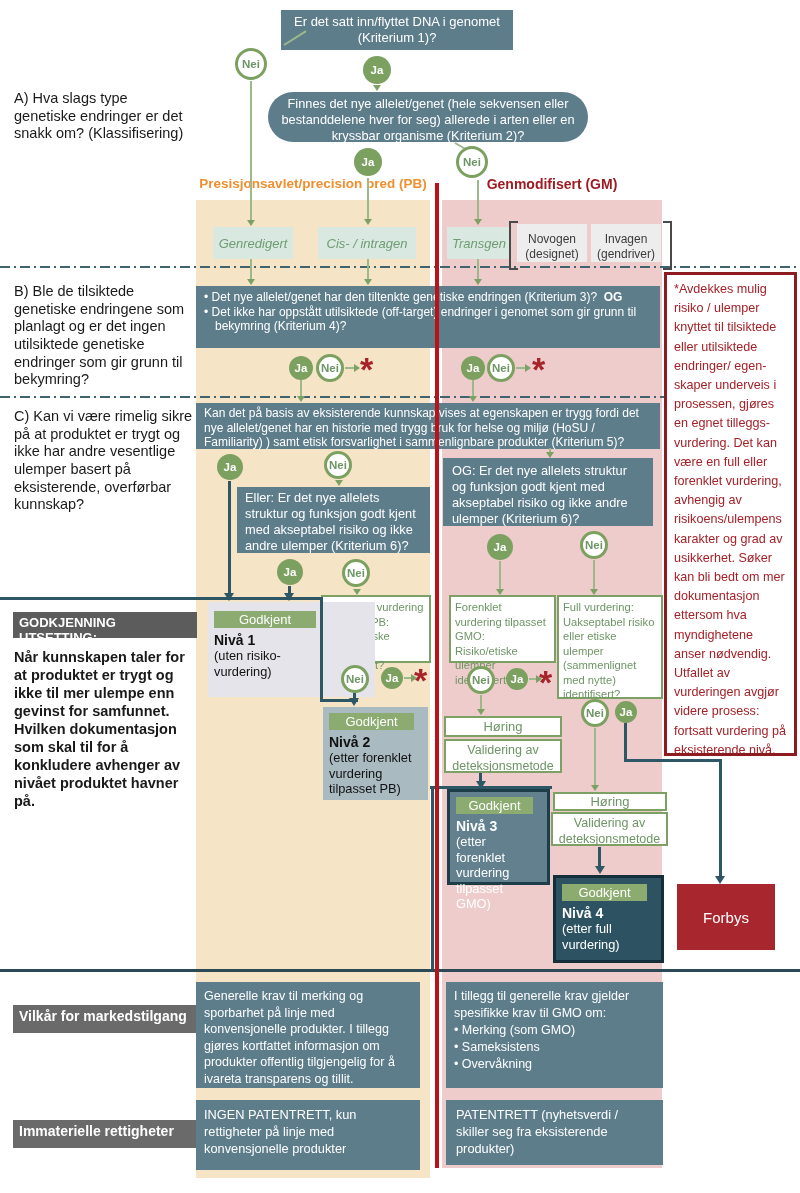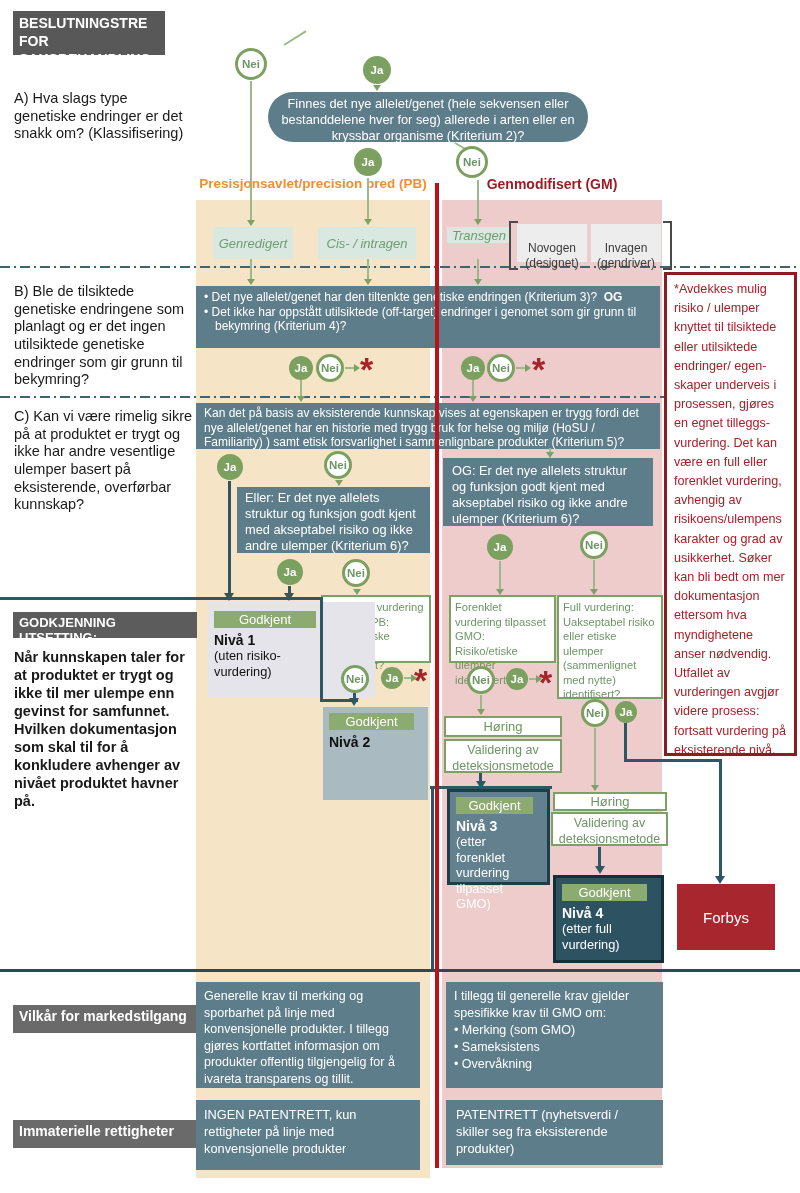--- a/index.html
+++ b/index.html
@@ -8,21 +8,21 @@
   .abs{position:absolute;box-sizing:border-box;}
   .colbg{position:absolute;z-index:0;}
   .dash{position:absolute;height:2px;z-index:1;
         background:repeating-linear-gradient(90deg,#3f6470 0 10px,transparent 10px 14px,#3f6470 14px 16px,transparent 16px 20px);}
   .graylab{position:absolute;background:#666;color:#fff;font-weight:700;z-index:3;
            padding:3px 6px;box-sizing:border-box;}
   .slate{position:absolute;background:#5e7d8b;color:#fff;z-index:3;box-sizing:border-box;}
   .cyanbox{position:absolute;background:#d9e9e2;color:#6f9b71;z-index:3;display:flex;
            align-items:center;justify-content:center;font-size:13px;font-style:italic;}
   .graybox{position:absolute;background:#ededed;color:#3b3b3b;z-index:3;text-align:center;
-           font-size:12px;line-height:1.25;padding-top:17px;box-sizing:border-box;}
+           font-size:12px;line-height:1.25;padding-top:8px;box-sizing:border-box;}
   .greenbox{position:absolute;background:#fff;border:2.5px solid #7da164;color:#6e9566;
             z-index:4;font-size:11.2px;line-height:1.3;padding:3px 4px;box-sizing:border-box;}
   .circ{position:absolute;border-radius:50%;display:flex;align-items:center;justify-content:center;
         font-weight:700;font-size:11.5px;z-index:5;box-sizing:border-box;}
   .cf{background:#7ba05f;color:#fff;}
   .co{background:#fff;border:3px solid #7ba05f;color:#6e9566;}
   .gl{position:absolute;background:#9db88a;z-index:4;}
   .tl{position:absolute;background:#2e5765;z-index:4;}
   .ahd{position:absolute;width:0;height:0;border-left:4px solid transparent;
        border-right:4px solid transparent;border-top:6px solid #7da164;z-index:5;}
@@ -46,42 +46,42 @@
 
 <div id="stage">
 
   <div class="colbg" style="left:196px;top:200px;width:234px;height:978px;background:#f6e4c6;"></div>
   <div class="colbg" style="left:442px;top:200px;width:220px;height:968px;background:#edcccb;"></div>
   <div class="abs" style="left:435px;top:183px;width:4px;height:985px;background:#bb1117;z-index:6;"></div>
 
   <div class="dash" style="left:0;top:266px;width:800px;"></div>
   <div class="dash" style="left:0;top:396px;width:800px;"></div>
 
-  <div class="graylab" style="left:13px;top:11px;width:152px;height:44px;font-size:14px;line-height:1.3;background:#585858;">BESLUTNINGSTRE FOR SAKSBEHANDLING</div>
   <div class="sidetext" style="left:14px;top:90px;width:178px;">A) Hva slags type genetiske endringer er det snakk om? (Klassifisering)</div>
   <div class="sidetext" style="left:14px;top:283px;width:182px;">B) Ble de tilsiktede genetiske endringene som planlagt og er det ingen utilsiktede genetiske endringer som gir grunn til bekymring?</div>
   <div class="sidetext" style="left:14px;top:408px;width:182px;">C) Kan vi være rimelig sikre på at produktet er trygt og ikke har andre vesentlige ulemper basert på eksisterende, overførbar kunnskap?</div>
   <div class="graylab" style="left:13px;top:612px;width:184px;height:26px;font-size:13px;background:#5c5c5c;">GODKJENNING UTSETTING:</div>
   <div class="sidetext" style="left:14px;top:648px;width:180px;font-weight:700;font-size:14.5px;line-height:18px;">Når kunnskapen taler for at produktet er trygt og ikke til mer ulempe enn gevinst for samfunnet. Hvilken dokumentasjon som skal til for å konkludere avhenger av nivået produktet havner på.</div>
   <div class="graylab" style="left:13px;top:1005px;width:184px;height:28px;font-size:14px;background:#6a6a6a;">Vilkår for markedstilgang</div>
   <div class="graylab" style="left:13px;top:1120px;width:184px;height:28px;font-size:14px;background:#6a6a6a;">Immaterielle rettigheter</div>
 
+  <div class="slate" style="left:281px;top:10px;width:232px;height:40px;font-size:13px;text-align:center;padding:4px 6px;line-height:1.25;">Er det satt inn/flyttet DNA i genomet (Kriterium 1)?</div>
   <div class="slate" style="left:268px;top:92px;width:320px;height:50px;font-size:12.8px;text-align:center;padding:4px 6px;line-height:1.25;border-radius:25px;">Finnes det nye allelet/genet (hele sekvensen eller bestanddelene hver for seg) allerede i arten eller en kryssbar organisme (Kriterium 2)?</div>
 
   <div class="circ co" style="left:235px;top:48px;width:32px;height:32px;">Nei</div>
   <div class="circ cf" style="left:363px;top:56px;width:28px;height:28px;">Ja</div>
   <div class="circ cf" style="left:354px;top:148px;width:28px;height:28px;">Ja</div>
   <div class="circ co" style="left:456px;top:146px;width:32px;height:32px;">Nei</div>
 
   <div class="abs" style="left:196px;top:176px;width:234px;text-align:center;font-weight:700;font-size:13.5px;color:#ef8f2f;z-index:3;">Presisjonsavlet/precision bred (PB)</div>
   <div class="abs" style="left:442px;top:176px;width:220px;text-align:center;font-weight:700;font-size:14px;color:#9e1b22;z-index:3;">Genmodifisert (GM)</div>
 
   <div class="cyanbox" style="left:213px;top:227px;width:80px;height:32px;">Genredigert</div>
   <div class="cyanbox" style="left:318px;top:227px;width:98px;height:32px;">Cis- / intragen</div>
-  <div class="cyanbox" style="left:447px;top:227px;width:64px;height:16px;">Transgen</div>
+  <div class="cyanbox" style="left:447px;top:227px;width:64px;height:32px;">Transgen</div>
   <div class="graybox" style="left:517px;top:224px;width:70px;height:38px;">
     <div>Novogen</div>
     <div>(designet)</div>
   </div>
   <div class="graybox" style="left:591px;top:224px;width:70px;height:38px;">
     <div>Invagen</div>
     <div>(gendriver)</div>
   </div>
   <div class="bracket" style="left:509px;top:221px;width:7px;height:45px;border:2px solid #4a4a4a;border-right:none;"></div>
   <div class="bracket" style="left:663px;top:221px;width:7px;height:45px;border:2px solid #4a4a4a;border-left:none;"></div>
@@ -130,20 +130,21 @@
   <div class="greenbox" style="left:551px;top:812px;width:117px;height:34px;text-align:center;font-size:12.5px;padding:1px 0;">Validering av deteksjonsmetode</div>
 
   <div class="lvl" style="left:208px;top:602px;width:167px;height:95px;background:#e4e4ea;color:#111;">
     <div class="gbar" style="width:102px;">Godkjent</div>
     <div class="t">Nivå 1</div>
     <div class="s" style="width:110px;">(uten risiko-vurdering)</div>
   </div>
   <div class="lvl" style="left:323px;top:707px;width:105px;height:93px;background:#a9bac1;color:#111;padding-top:6px;">
     <div class="gbar">Godkjent</div>
     <div class="t">Nivå 2</div>
+    <div class="s">(etter forenklet vurdering tilpasset PB)</div>
   </div>
   <div class="lvl" style="left:447px;top:789px;width:103px;height:96px;background:#62808e;color:#fff;border:3px solid #1d3e49;padding-top:5px;">
     <div class="gbar">Godkjent</div>
     <div class="t">Nivå 3</div>
     <div class="s">(etter forenklet vurdering tilpasset GMO)</div>
   </div>
   <div class="lvl" style="left:553px;top:875px;width:111px;height:88px;background:#2d5362;color:#fff;border:3px solid #142f3a;padding-top:6px;">
     <div class="gbar">Godkjent</div>
     <div class="t">Nivå 4</div>
     <div class="s">(etter full vurdering)</div>

